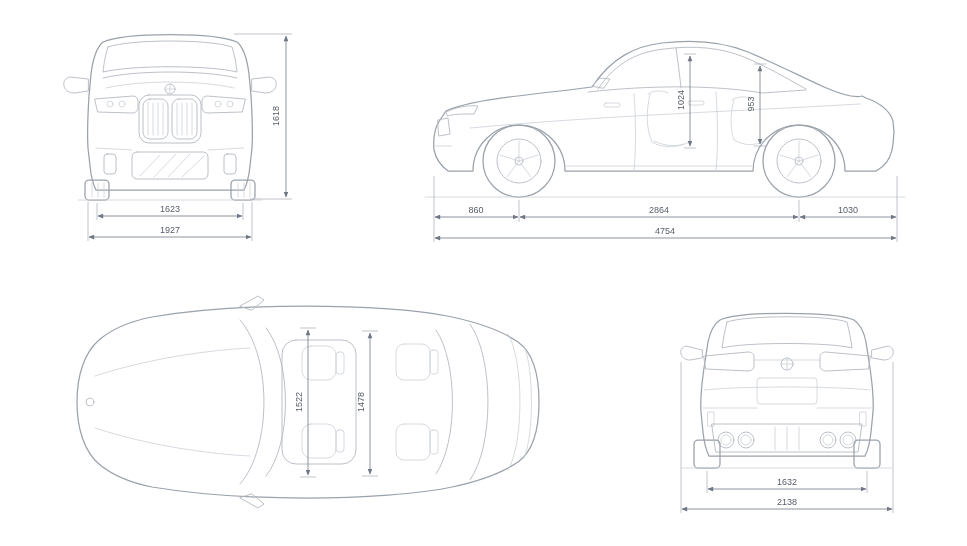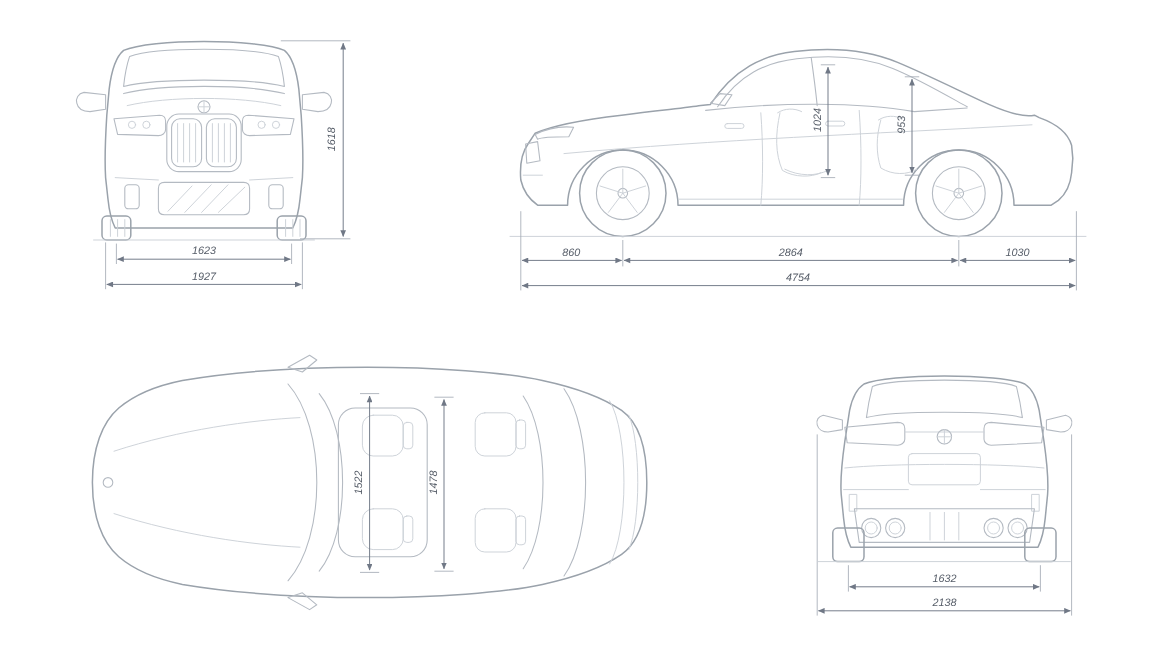--- a/index.html
+++ b/index.html
@@ -1,17 +1,17 @@
 <!DOCTYPE html>
 <html><head>
 <meta charset="utf-8">
 <style>
   html,body{margin:0;padding:0;background:#ffffff;}
   .stage{position:relative;width:967px;height:546px;background:#ffffff;overflow:hidden;
-         font-family:"Liberation Sans",sans-serif;font-style:italic;}
+         font-family:"Liberation Sans",sans-serif;}
   svg{display:block;}
   .car{stroke:#9aa2ab;stroke-width:1.25;fill:none;stroke-linecap:round;stroke-linejoin:round;}
   .car-thin{stroke:#b4bac2;stroke-width:0.9;fill:none;stroke-linecap:round;stroke-linejoin:round;}
   .car-light{stroke:#ccd1d7;stroke-width:0.8;fill:none;stroke-linecap:round;stroke-linejoin:round;}
   .dim{stroke:#707886;stroke-width:0.8;fill:none;}
   .ext{stroke:#a3aab4;stroke-width:0.7;fill:none;}
   .dim-label{font-family:"Liberation Sans",sans-serif;font-size:9px;fill:#565d68;}
 </style>
 </head>
 <body>

